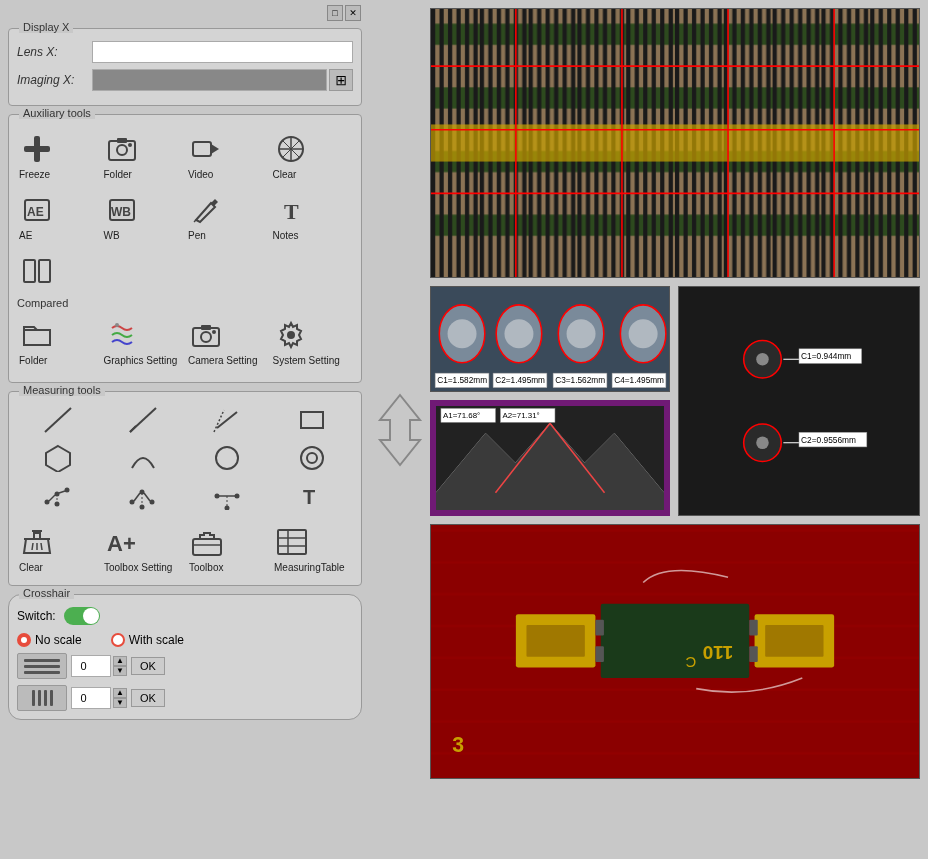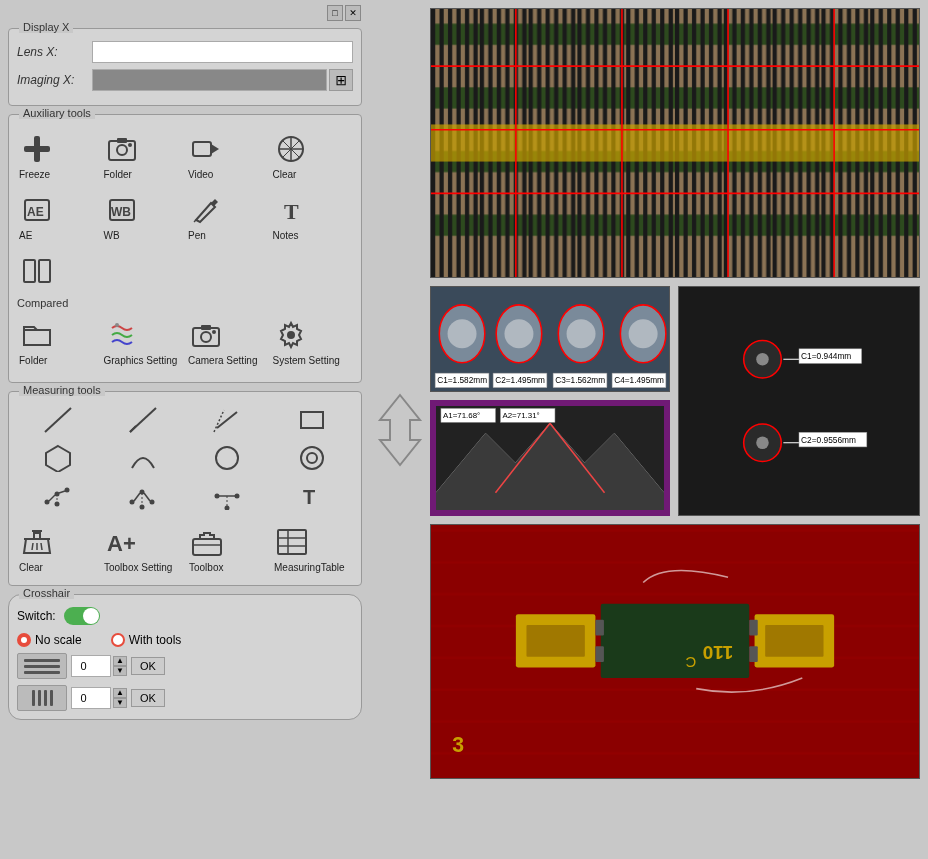--- a/index.html
+++ b/index.html
@@ -696,21 +696,21 @@
     </div>
     <div class="radio-group">
       <div class="radio-item">
         <div class="radio-dot">
           <div class="radio-inner"></div>
         </div>
         <span>No scale</span>
       </div>
       <div class="radio-item">
         <div class="radio-dot empty"></div>
-        <span>With tools</span>
+        <span>With scale</span>
       </div>
     </div>
 
     <div class="crosshair-row">
       <div class="crosshair-icon-btn">
         <div class="hlines">
           <div class="hline"></div>
           <div class="hline"></div>
           <div class="hline"></div>
         </div>

